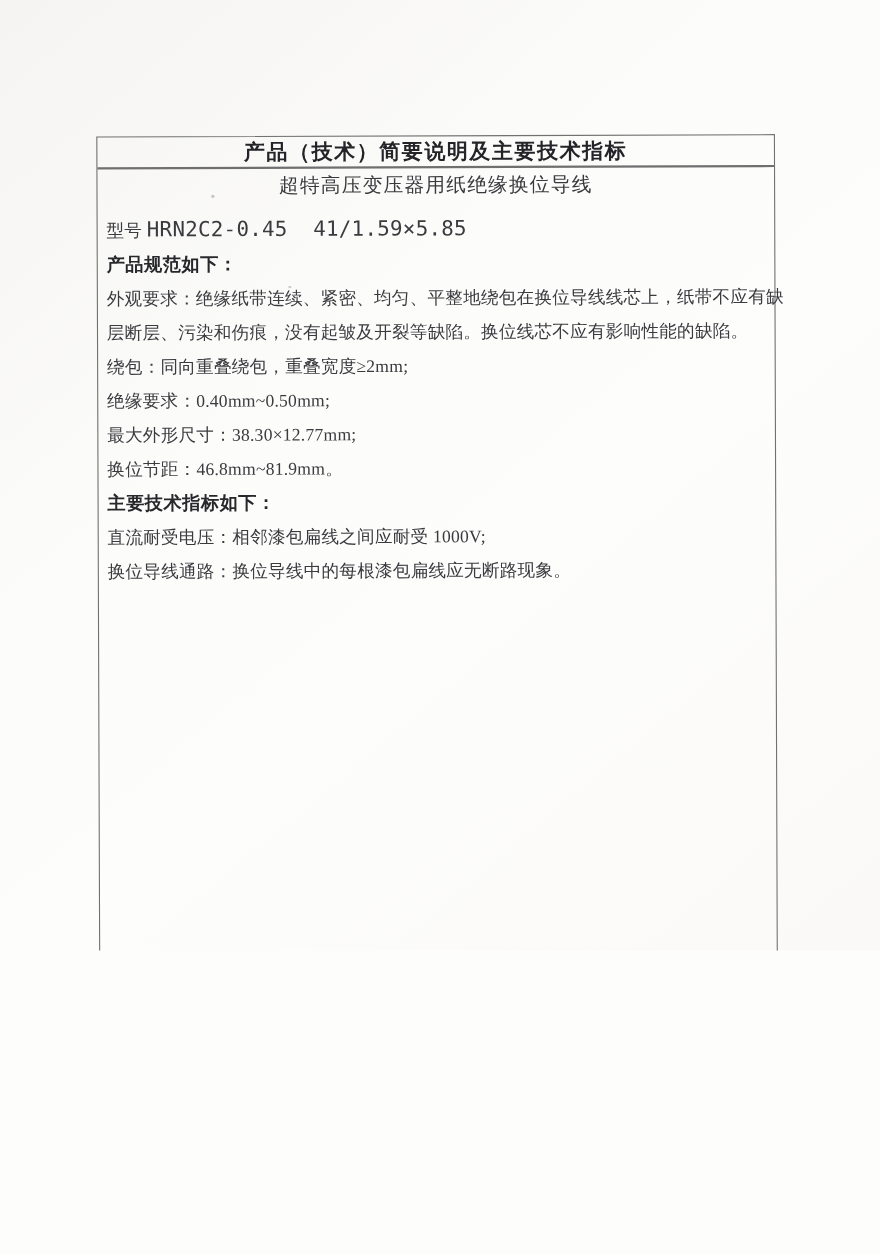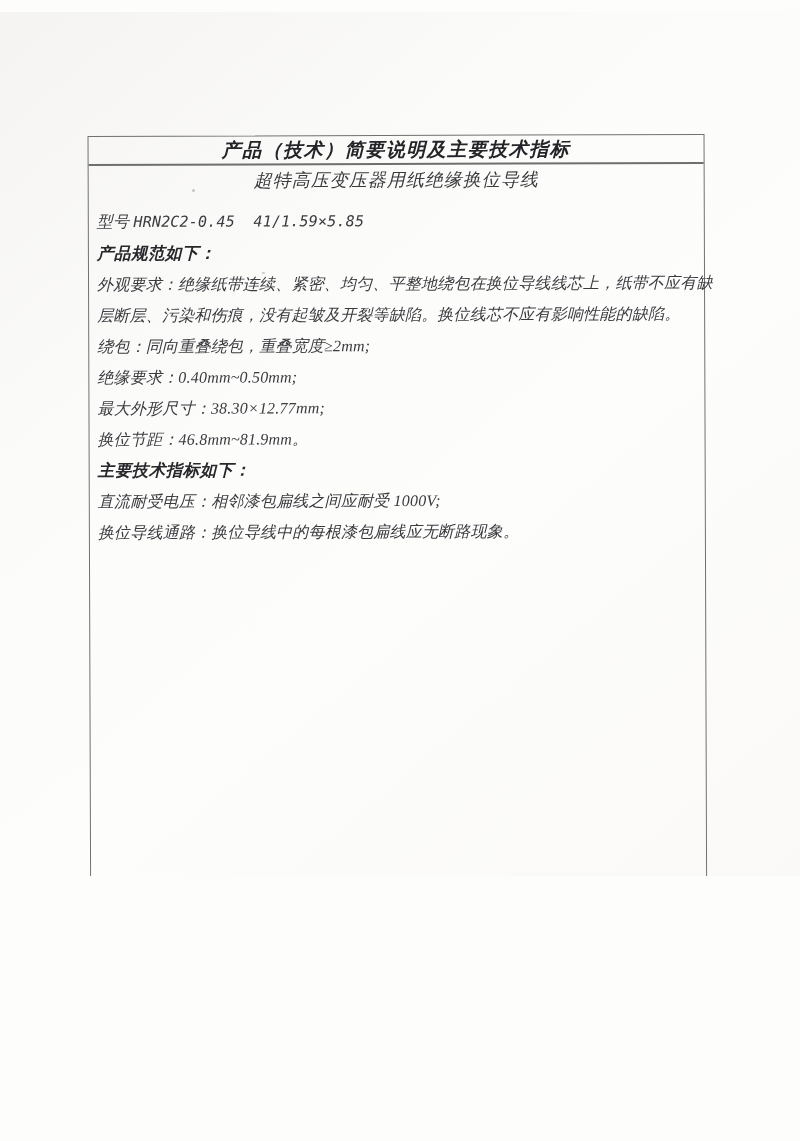--- a/index.html
+++ b/index.html
@@ -2,23 +2,22 @@
 <html><head>
 <meta charset="utf-8">
 <style>
   html,body{margin:0;padding:0;}
   body{
     width:800px;height:1141px;position:relative;
     background:#fdfdfc;
     font-family:"Liberation Serif","DejaVu Serif",serif;
   }
   .page{
-    position:absolute;left:0;top:12px;width:800px;height:864px;overflow:hidden;
+    position:absolute;left:0;top:0;width:800px;height:864px;overflow:hidden;
     background:linear-gradient(140deg,#f5f4f2 0%,#fcfcfb 38%,#fdfdfc 60%,#faf9f7 100%);
-    font-style:italic;
   }
   .doc-box{
     position:absolute;left:89px;top:123px;width:615px;height:852px;
     border:1.5px solid #717171;border-bottom-width:2px;
     transform:rotate(-0.2deg);
     background:transparent;
   }
   .doc-header{
     height:27px;border-bottom:2px solid #6f6f6f;
     display:flex;align-items:center;justify-content:center;
@@ -35,21 +34,21 @@
   .line{
     line-height:31px;font-size:16px;color:#3b3a3f;
     letter-spacing:0.2px;white-space:pre;
   }
   .heading{
     font-family:"Liberation Sans","DejaVu Sans",sans-serif;
     font-weight:bold;font-size:16.5px;color:#28282c;letter-spacing:0.5px;
   }
   .num{
     font-family:"DejaVu Sans Mono","Liberation Mono",monospace;
-    font-size:15px;
+    font-size:19px;
     margin-top:44px;
   }
   .speck{position:absolute;border-radius:50%;}
   .speck-1{left:192px;top:177px;width:3px;height:3px;background:#c7c5c2;}
   .speck-2{left:262px;top:260px;width:3px;height:2px;background:#cac8c4;}
   .speck-3{left:265px;top:989px;width:4px;height:4px;background:#a9a7a4;}
   .speck-4{left:213px;top:1128px;width:3px;height:3px;background:#8f8d8a;}
   .speck-5{left:657px;top:1120px;width:3px;height:2px;background:#d8d6d3;}
 </style>
 </head>

